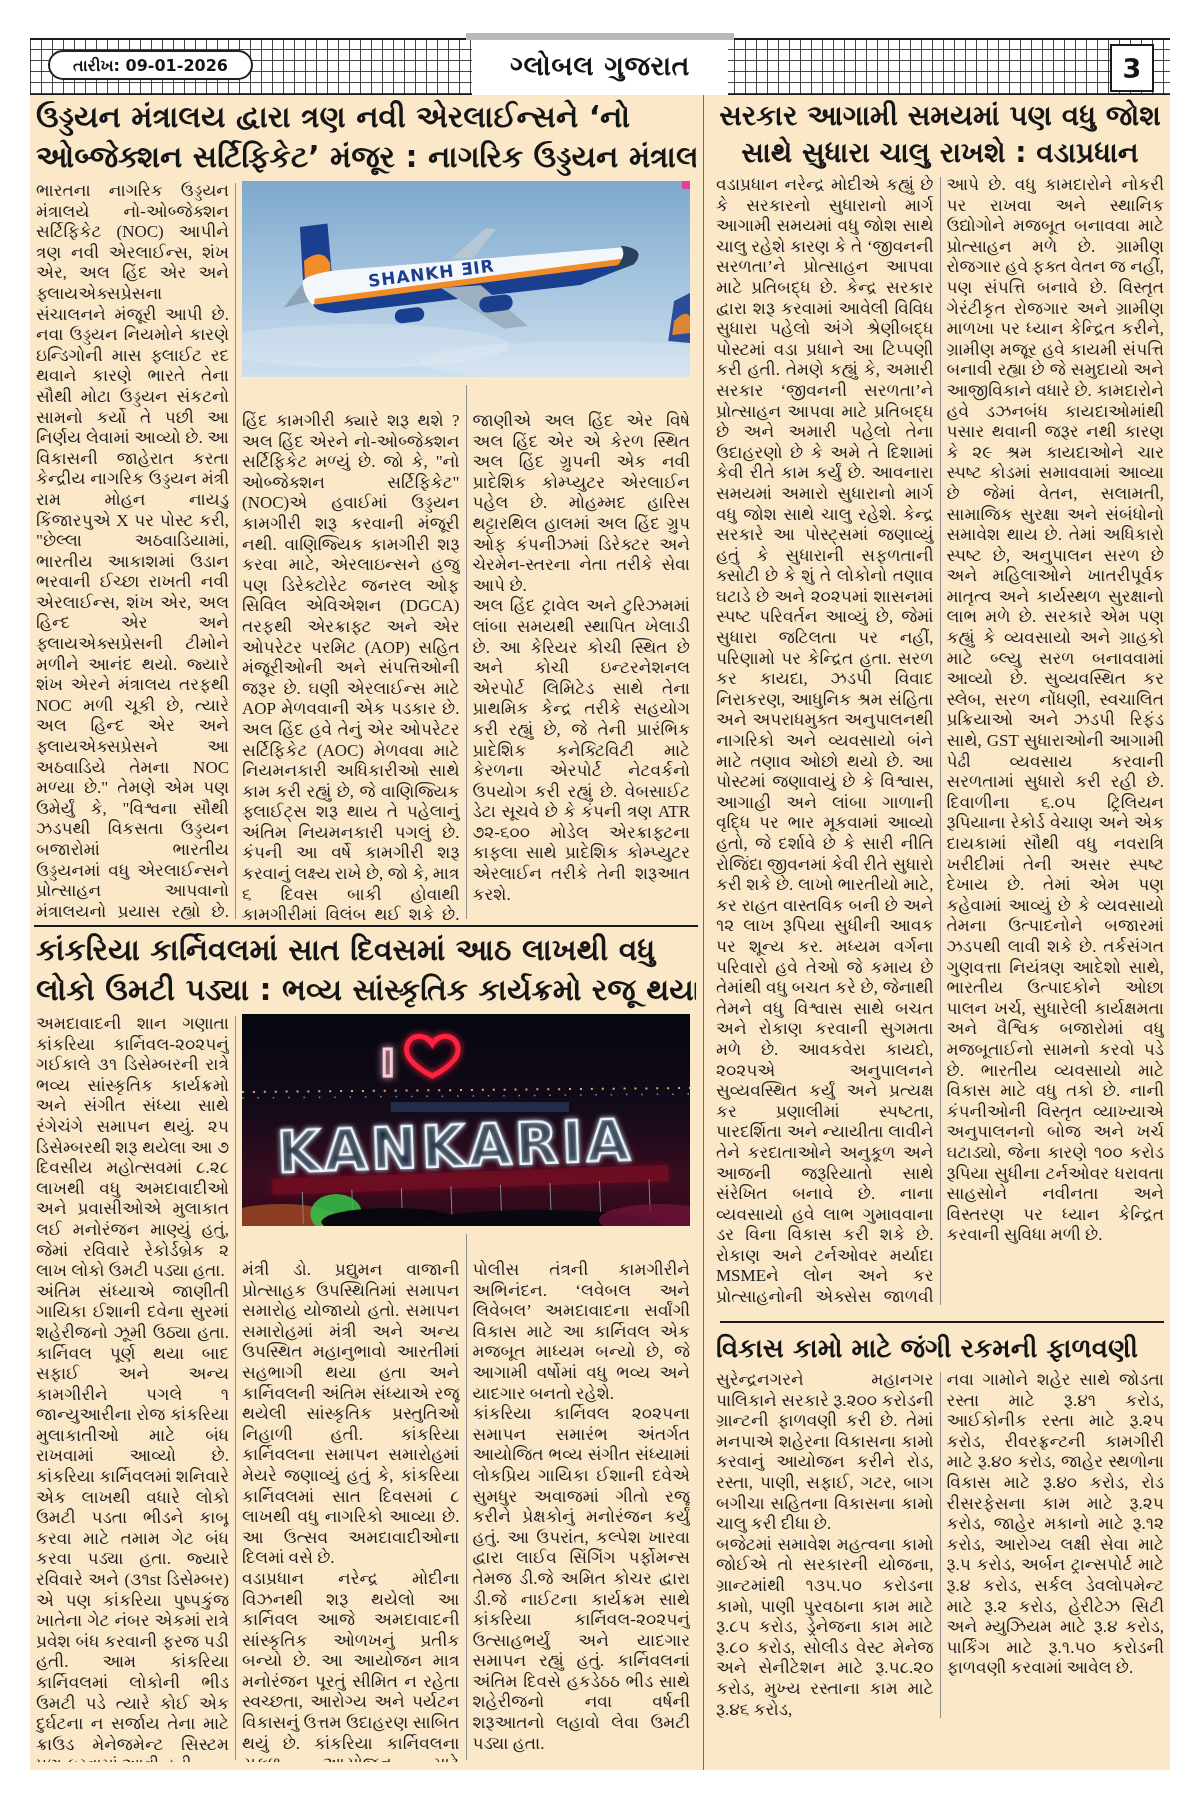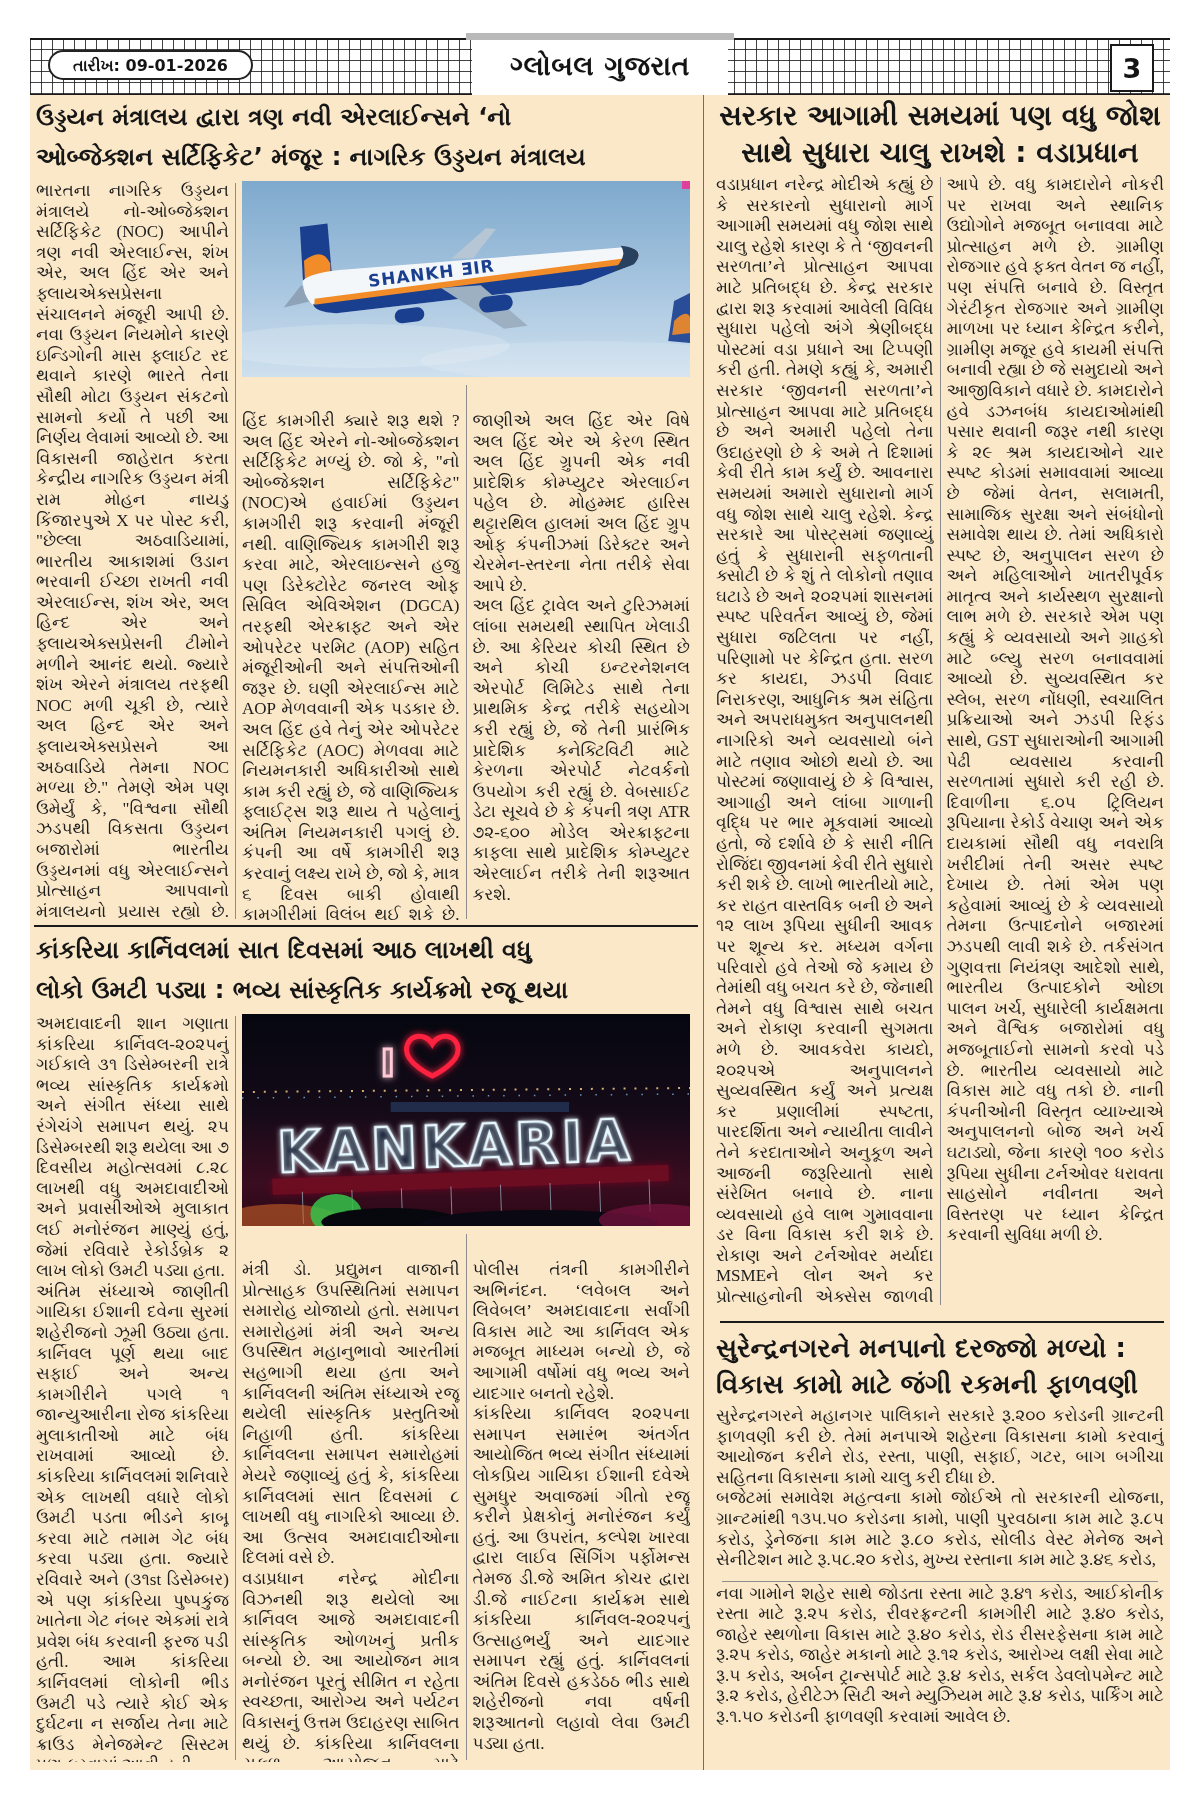--- a/index.html
+++ b/index.html
@@ -41,21 +41,21 @@
   }
   
   .paper{position:absolute;left:30px;top:95px;width:1140px;height:1675px;background:#fbe8c9;}
   .vrule-main{position:absolute;left:673px;top:0;width:1px;height:100%;background:#6d6d6d;}
   .art{position:absolute;overflow:hidden;box-sizing:border-box;}
   .hl{
     font-family:"DejaVu Sans","Liberation Sans",sans-serif;font-weight:bold;
     color:#161616;padding:2px 6px 0 6px;
   }
   .hl .l{display:block;white-space:nowrap;}
-  .hl-big{font-size:24px;line-height:40px;}
+  .hl-big{font-size:30px;line-height:40px;}
   .hl-mid{font-size:28px;line-height:37px;}
   .hl-small{font-size:26px;line-height:36px;padding-top:6px;}
   .body-row{display:flex;padding:4px 6px 0 6px;box-sizing:border-box;}
   .coltext{
     font-size:17px;line-height:20.6px;text-align:justify;color:#1c1c1c;
     white-space:pre-line;overflow:hidden;
   }
   .ncol{flex:0 0 auto;}
   .rule-v{flex:0 0 1px;background:#8d8d8d;margin:2px 6px 2px 6px;}
   .right-part{flex:1 1 auto;display:flex;flex-direction:column;min-width:0;}
@@ -219,23 +219,22 @@
       <div class="coltext" style="flex:1 1 0;height:100%;">વડાપ્રધાન નરેન્દ્ર મોદીએ કહ્યું છે કે સરકારનો સુધારાનો માર્ગ આગામી સમયમાં વધુ જોશ સાથે ચાલુ રહેશે કારણ કે તે ‘જીવનની સરળતા’ને પ્રોત્સાહન આપવા માટે પ્રતિબદ્ધ છે. કેન્દ્ર સરકાર દ્વારા શરૂ કરવામાં આવેલી વિવિધ સુધારા પહેલો અંગે શ્રેણીબદ્ધ પોસ્ટમાં વડા પ્રધાને આ ટિપ્પણી કરી હતી. તેમણે કહ્યું કે, અમારી સરકાર ‘જીવનની સરળતા’ને પ્રોત્સાહન આપવા માટે પ્રતિબદ્ધ છે અને અમારી પહેલો તેના ઉદાહરણો છે કે અમે તે દિશામાં કેવી રીતે કામ કર્યું છે. આવનારા સમયમાં અમારો સુધારાનો માર્ગ વધુ જોશ સાથે ચાલુ રહેશે. કેન્દ્ર સરકારે આ પોસ્ટ્સમાં જણાવ્યું હતું કે સુધારાની સફળતાની ક્સોટી છે કે શું તે લોકોનો તણાવ ઘટાડે છે અને ૨૦૨૫માં શાસનમાં સ્પષ્ટ પરિવર્તન આવ્યું છે, જેમાં સુધારા જટિલતા પર નહીં, પરિણામો પર કેન્દ્રિત હતા. સરળ કર કાયદા, ઝડપી વિવાદ નિરાકરણ, આધુનિક શ્રમ સંહિતા અને અપરાધમુક્ત અનુપાલનથી નાગરિકો અને વ્યવસાયો બંને માટે તણાવ ઓછો થયો છે. આ પોસ્ટમાં જણાવાયું છે કે વિશ્વાસ, આગાહી અને લાંબા ગાળાની વૃદ્ધિ પર ભાર મૂકવામાં આવ્યો હતો, જે દર્શાવે છે કે સારી નીતિ રોજિંદા જીવનમાં કેવી રીતે સુધારો કરી શકે છે. લાખો ભારતીયો માટે, કર રાહત વાસ્તવિક બની છે અને ૧૨ લાખ રૂપિયા સુધીની આવક પર શૂન્ય કર. મધ્યમ વર્ગના પરિવારો હવે તેઓ જે કમાય છે તેમાંથી વધુ બચત કરે છે, જેનાથી તેમને વધુ વિશ્વાસ સાથે બચત અને રોકાણ કરવાની સુગમતા મળે છે. આવકવેરા કાયદો, ૨૦૨૫એ અનુપાલનને સુવ્યવસ્થિત કર્યું અને પ્રત્યક્ષ કર પ્રણાલીમાં સ્પષ્ટતા, પારદર્શિતા અને ન્યાયીતા લાવીને તેને કરદાતાઓને અનુકૂળ અને આજની જરૂરિયાતો સાથે સંરેખિત બનાવે છે. નાના વ્યવસાયો હવે લાભ ગુમાવવાના ડર વિના વિકાસ કરી શકે છે. રોકાણ અને ટર્નઓવર મર્યાદા MSMEને લોન અને કર પ્રોત્સાહનોની એક્સેસ જાળવી રાખીને વિસ્તરણ કરવાની તક</div>
       <div class="rule-v"></div>
       <div class="coltext" style="flex:1 1 0;height:100%;">આપે છે. વધુ કામદારોને નોકરી પર રાખવા અને સ્થાનિક ઉદ્યોગોને મજબૂત બનાવવા માટે પ્રોત્સાહન મળે છે. ગ્રામીણ રોજગાર હવે ફક્ત વેતન જ નહીં, પણ સંપત્તિ બનાવે છે. વિસ્તૃત ગેરંટીકૃત રોજગાર અને ગ્રામીણ માળખા પર ધ્યાન કેન્દ્રિત કરીને, ગ્રામીણ મજૂર હવે કાયમી સંપત્તિ બનાવી રહ્યા છે જે સમુદાયો અને આજીવિકાને વધારે છે. કામદારોને હવે ડઝનબંધ કાયદાઓમાંથી પસાર થવાની જરૂર નથી કારણ કે ૨૯ શ્રમ કાયદાઓને ચાર સ્પષ્ટ કોડમાં સમાવવામાં આવ્યા છે જેમાં વેતન, સલામતી, સામાજિક સુરક્ષા અને સંબંધોનો સમાવેશ થાય છે. તેમાં અધિકારો સ્પષ્ટ છે, અનુપાલન સરળ છે અને મહિલાઓને ખાતરીપૂર્વક માતૃત્વ અને કાર્યસ્થળ સુરક્ષાનો લાભ મળે છે. સરકારે એમ પણ કહ્યું કે વ્યવસાયો અને ગ્રાહકો માટે બ્લ્યુ સરળ બનાવવામાં આવ્યો છે. સુવ્યવસ્થિત કર સ્લેબ, સરળ નોંધણી, સ્વચાલિત પ્રક્રિયાઓ અને ઝડપી રિફંડ સાથે, GST સુધારાઓની આગામી પેઢી વ્યવસાય કરવાની સરળતામાં સુધારો કરી રહી છે. દિવાળીના ૬.૦૫ ટ્રિલિયન રૂપિયાના રેકોર્ડ વેચાણ અને એક દાયકામાં સૌથી વધુ નવરાત્રિ ખરીદીમાં તેની અસર સ્પષ્ટ દેખાય છે. તેમાં એમ પણ કહેવામાં આવ્યું છે કે વ્યવસાયો તેમના ઉત્પાદનોને બજારમાં ઝડપથી લાવી શકે છે. તર્કસંગત ગુણવત્તા નિયંત્રણ આદેશો સાથે, ભારતીય ઉત્પાદકોને ઓછા પાલન ખર્ચ, સુધારેલી કાર્યક્ષમતા અને વૈશ્વિક બજારોમાં વધુ મજબૂતાઈનો સામનો કરવો પડે છે. ભારતીય વ્યવસાયો માટે વિકાસ માટે વધુ તકો છે. નાની કંપનીઓની વિસ્તૃત વ્યાખ્યાએ અનુપાલનનો બોજ અને ખર્ચ ઘટાડ્યો, જેના કારણે ૧૦૦ કરોડ રૂપિયા સુધીના ટર્નઓવર ધરાવતા સાહસોને નવીનતા અને વિસ્તરણ પર ધ્યાન કેન્દ્રિત કરવાની સુવિધા મળી છે.</div>
     </div>
   </div>
 
   <div class="hrule" style="left:690px;top:1226px;width:444px;height:2px;"></div>
 
   <div class="art" style="left:680px;top:1229px;width:460px;height:446px;">
     <div class="hl hl-small">
-      <span class="l">સુરેન્દ્રનગરને મનપાનો દરજ્જો મળ્યો :</span>
       <span class="l">વિકાસ કામો માટે જંગી રકમની ફાળવણી</span>
     </div>
-    <div class="body-row" style="height:354px;flex-direction:column;">
+    <div class="body-row" style="height:354px;">
       <div class="coltext" style="flex:1 1 0;height:100%;">સુરેન્દ્રનગરને મહાનગર પાલિકાને સરકારે રૂ.૨૦૦ કરોડની ગ્રાન્ટની ફાળવણી કરી છે. તેમાં મનપાએ શહેરના વિકાસના કામો કરવાનું આયોજન કરીને રોડ, રસ્તા, પાણી, સફાઈ, ગટર, બાગ બગીચા સહિતના વિકાસના કામો ચાલુ કરી દીધા છે.
 બજેટમાં સમાવેશ મહત્વના કામો જોઈએ તો સરકારની યોજના, ગ્રાન્ટમાંથી ૧૩૫.૫૦ કરોડના કામો, પાણી પુરવઠાના કામ માટે રૂ.૮૫ કરોડ, ડ્રેનેજના કામ માટે રૂ.૮૦ કરોડ, સોલીડ વેસ્ટ મેનેજ અને સેનીટેશન માટે રૂ.૫૮.૨૦ કરોડ, મુખ્ય રસ્તાના કામ માટે રૂ.૪૬ કરોડ,</div>
       <div class="rule-v"></div>
       <div class="coltext" style="flex:1 1 0;height:100%;">નવા ગામોને શહેર સાથે જોડતા રસ્તા માટે રૂ.૪૧ કરોડ, આઈકોનીક રસ્તા માટે રૂ.૨૫ કરોડ, રીવરફ્રન્ટની કામગીરી માટે રૂ.૪૦ કરોડ, જાહેર સ્થળોના વિકાસ માટે રૂ.૪૦ કરોડ, રોડ રીસરફેસના કામ માટે રૂ.૨૫ કરોડ, જાહેર મકાનો માટે રૂ.૧૨ કરોડ, આરોગ્ય લક્ષી સેવા માટે રૂ.૫ કરોડ, અર્બન ટ્રાન્સપોર્ટ માટે રૂ.૪ કરોડ, સર્કલ ડેવલોપમેન્ટ માટે રૂ.૨ કરોડ, હેરીટેઝ સિટી અને મ્યુઝિયમ માટે રૂ.૪ કરોડ, પાર્કિંગ માટે રૂ.૧.૫૦ કરોડની ફાળવણી કરવામાં આવેલ છે.</div>
     </div>
   </div>
 </div>
 
 </body></html>

